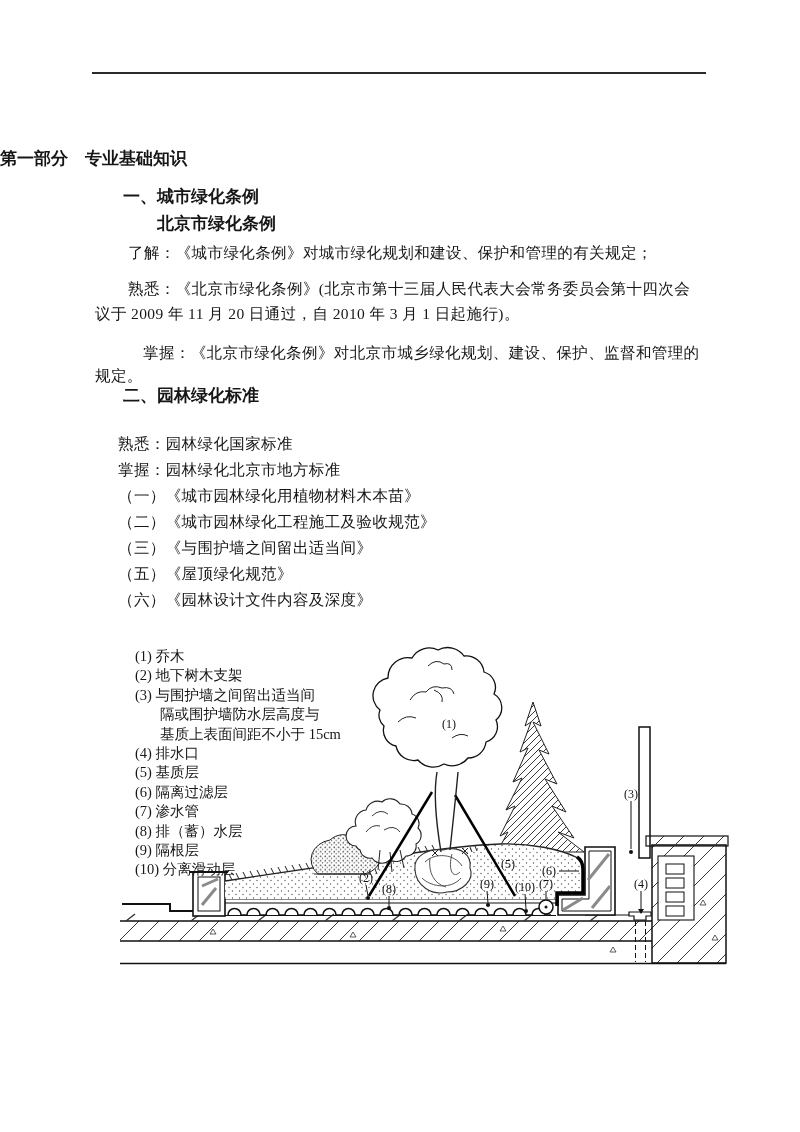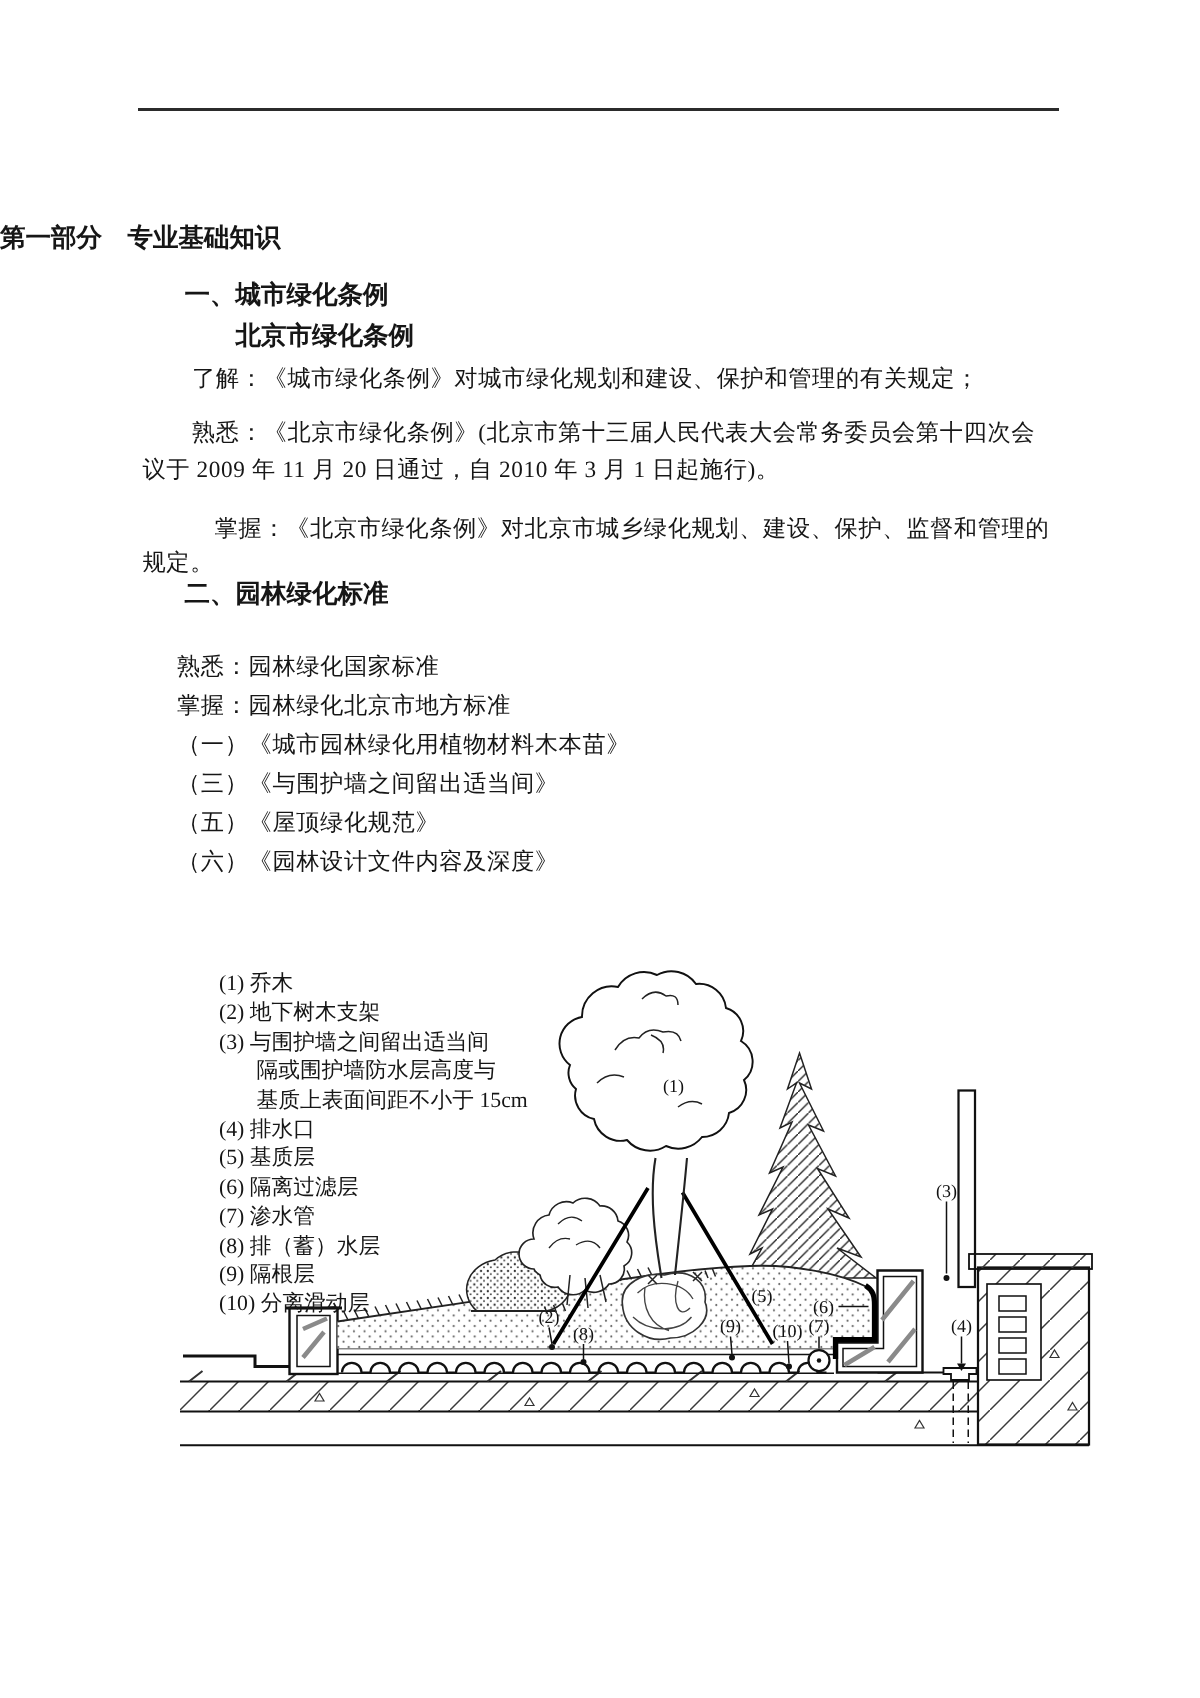--- a/index.html
+++ b/index.html
@@ -30,21 +30,21 @@
   .p3b { left:95px;  top:368px; }
   .stdlist {
     position:absolute; left:118px; top:432px;
     font-family:Liberation Mono, monospace; font-size:15.5px; letter-spacing:0.4px;
   }
   .stdlist div { height:26px; line-height:26px; white-space:nowrap; }
   .legend {
     position:absolute; left:135px; top:647px;
     font-family:"Liberation Serif","DejaVu Serif",serif; font-size:14.5px;
   }
-  .legend div { height:19.4px; line-height:19.4px; white-space:nowrap;margin-left:11px; }
+  .legend div { height:19.4px; line-height:19.4px; white-space:nowrap; }
   .legend div.cont { padding-left:25px; }
   .diagram { position:absolute; left:110px; top:640px; }
   .cap { font-family:"Liberation Serif","DejaVu Serif",serif; font-size:12px; fill:#111; }
 </style>
 </head>
 <body>
 
 <div class="page">
 
   <div class="rule"></div>
@@ -59,20 +59,21 @@
   <div class="line p2b">议于 2009 年 11 月 20 日通过，自 2010 年 3 月 1 日起施行)。</div>
   <div class="line p3a">掌握：《北京市绿化条例》对北京市城乡绿化规划、建设、保护、监督和管理的</div>
   <div class="line p3b">规定。</div>
 
   <div class="h-sec h3">二、园林绿化标准</div>
 
   <div class="stdlist">
     <div>熟悉：园林绿化国家标准</div>
     <div>掌握：园林绿化北京市地方标准</div>
     <div>（一）《城市园林绿化用植物材料木本苗》</div>
+    <div>（二）《城市园林绿化工程施工及验收规范》</div>
     <div>（三）《与围护墙之间留出适当间》</div>
     <div>（五）《屋顶绿化规范》</div>
     <div>（六）《园林设计文件内容及深度》</div>
   </div>
 
   <svg class="diagram" width="630" height="340" viewBox="110 640 630 340" xmlns="http://www.w3.org/2000/svg">
     <defs>
       <pattern id="ph" width="20" height="20" patternUnits="userSpaceOnUse">
         <path d="M-2,22 L22,-2" stroke="#3a3a3a" stroke-width="1" fill="none"></path>
       </pattern>

